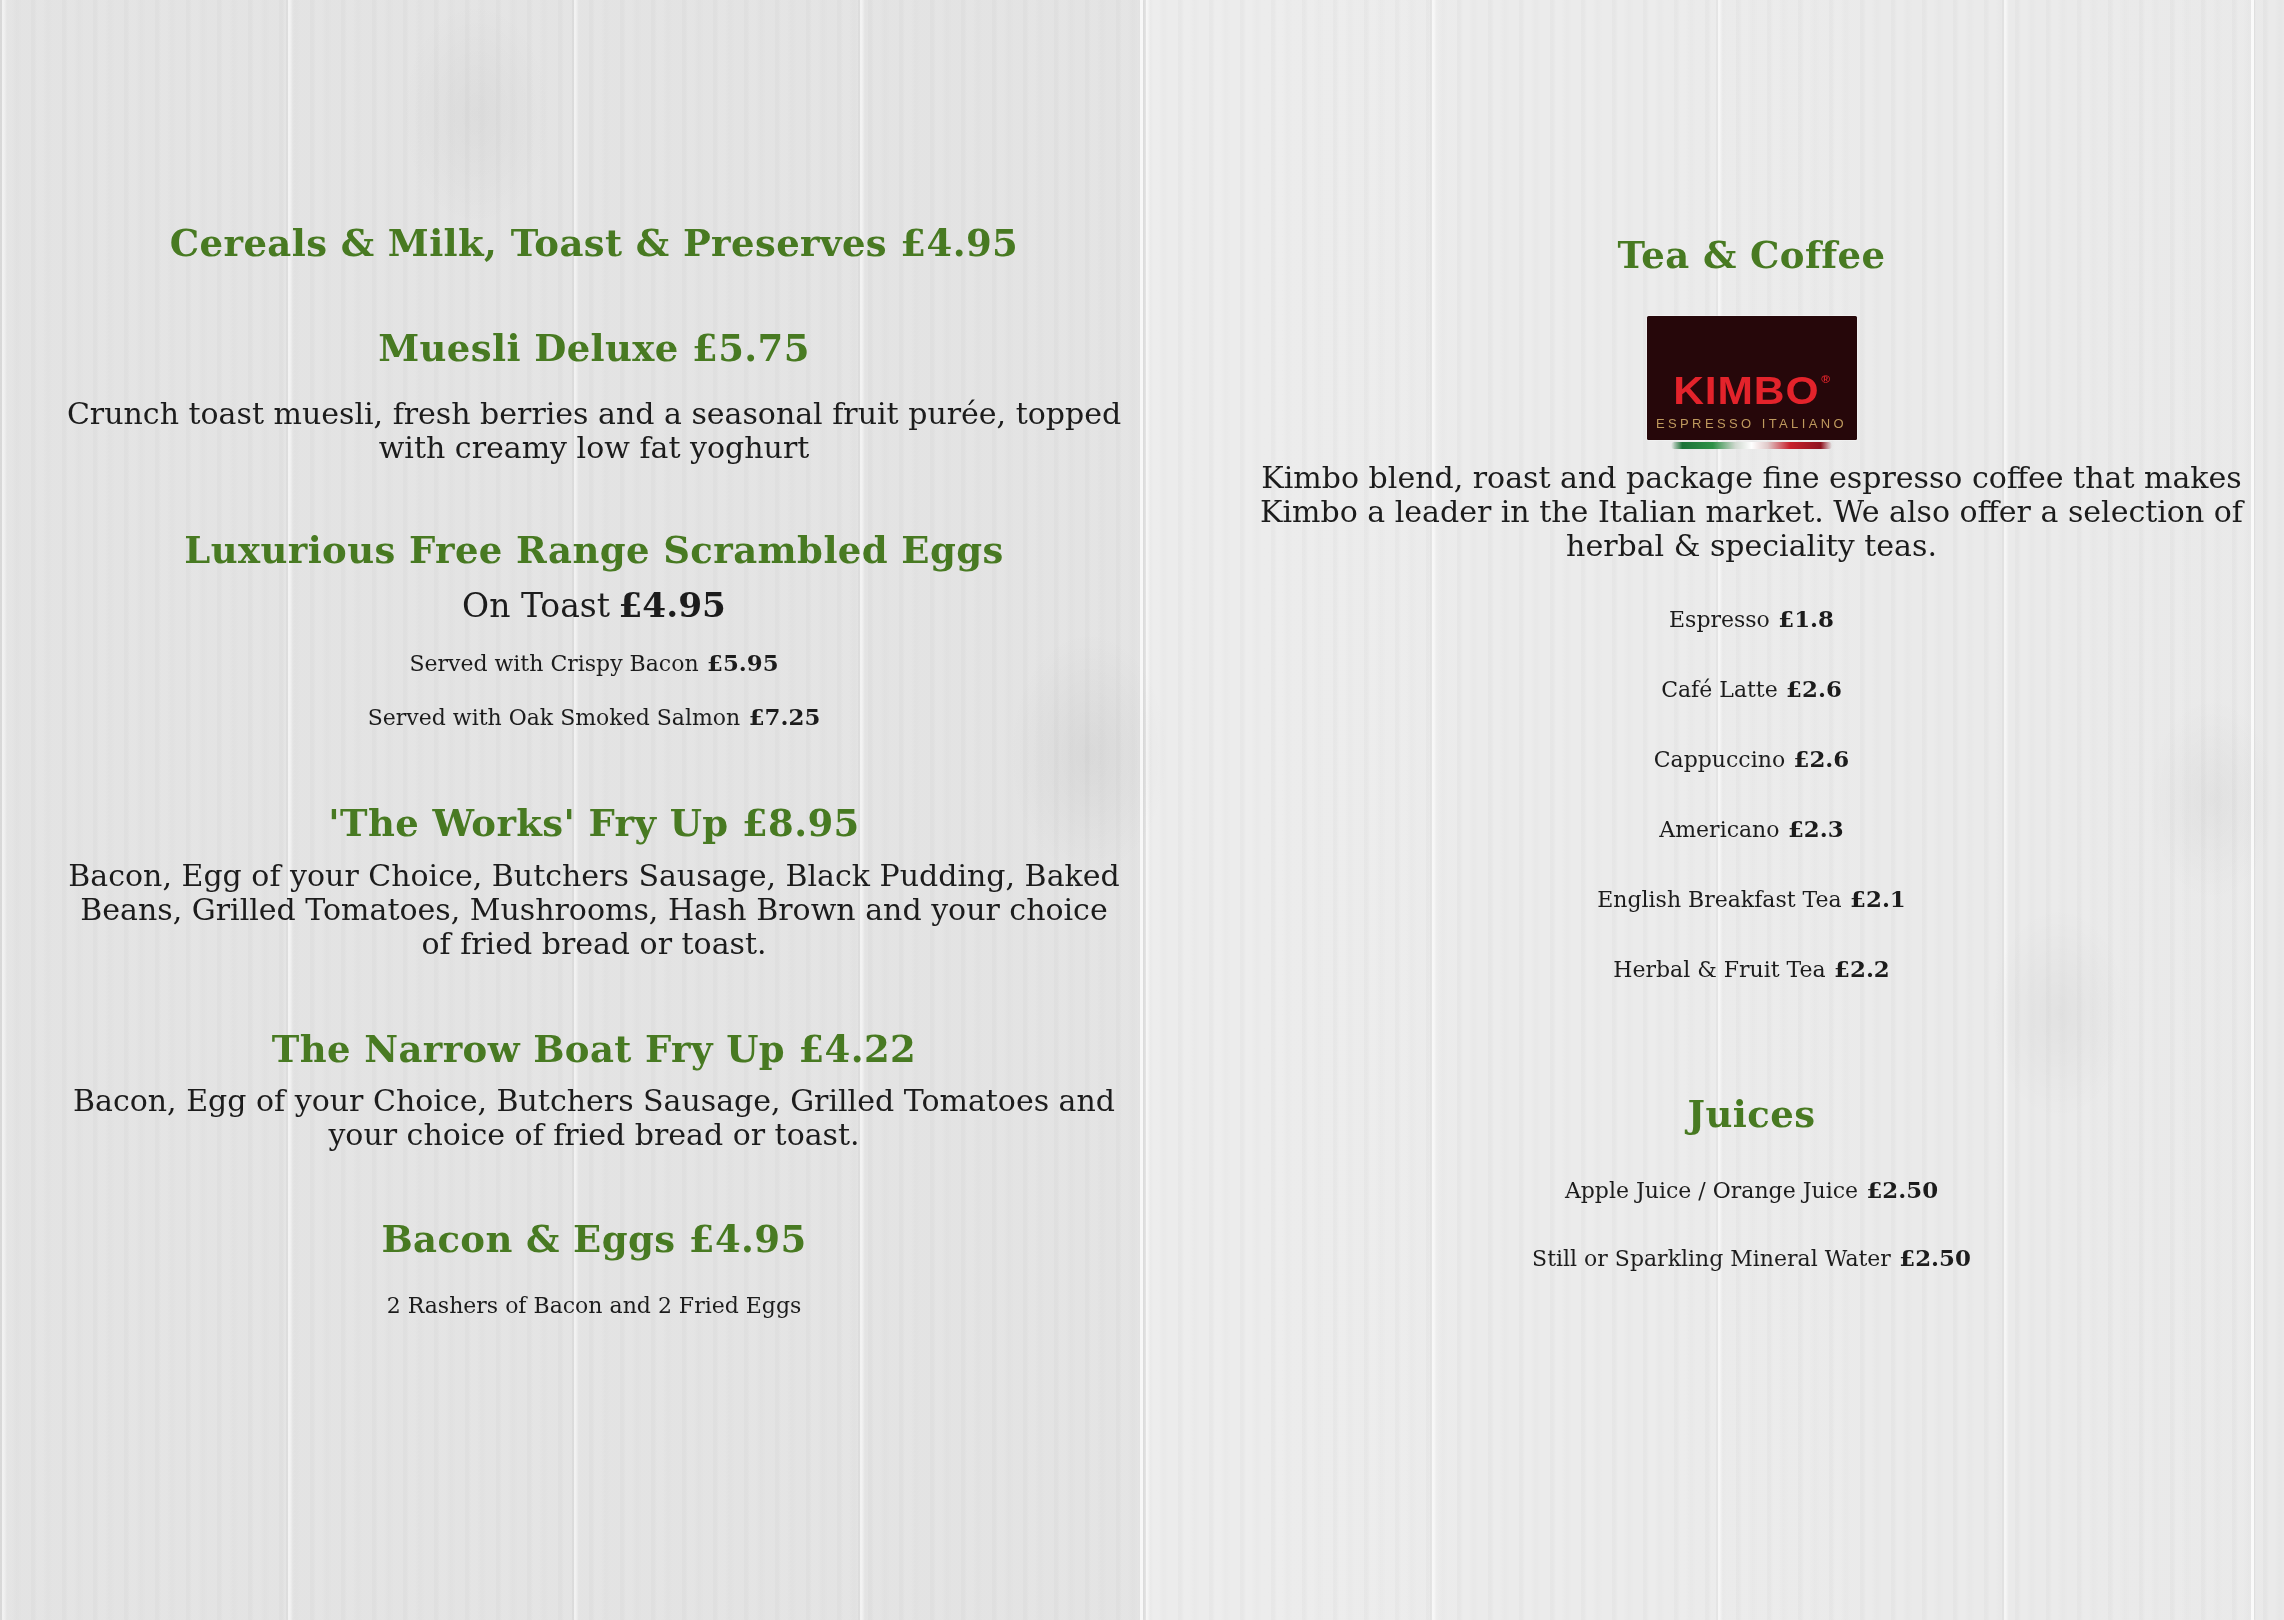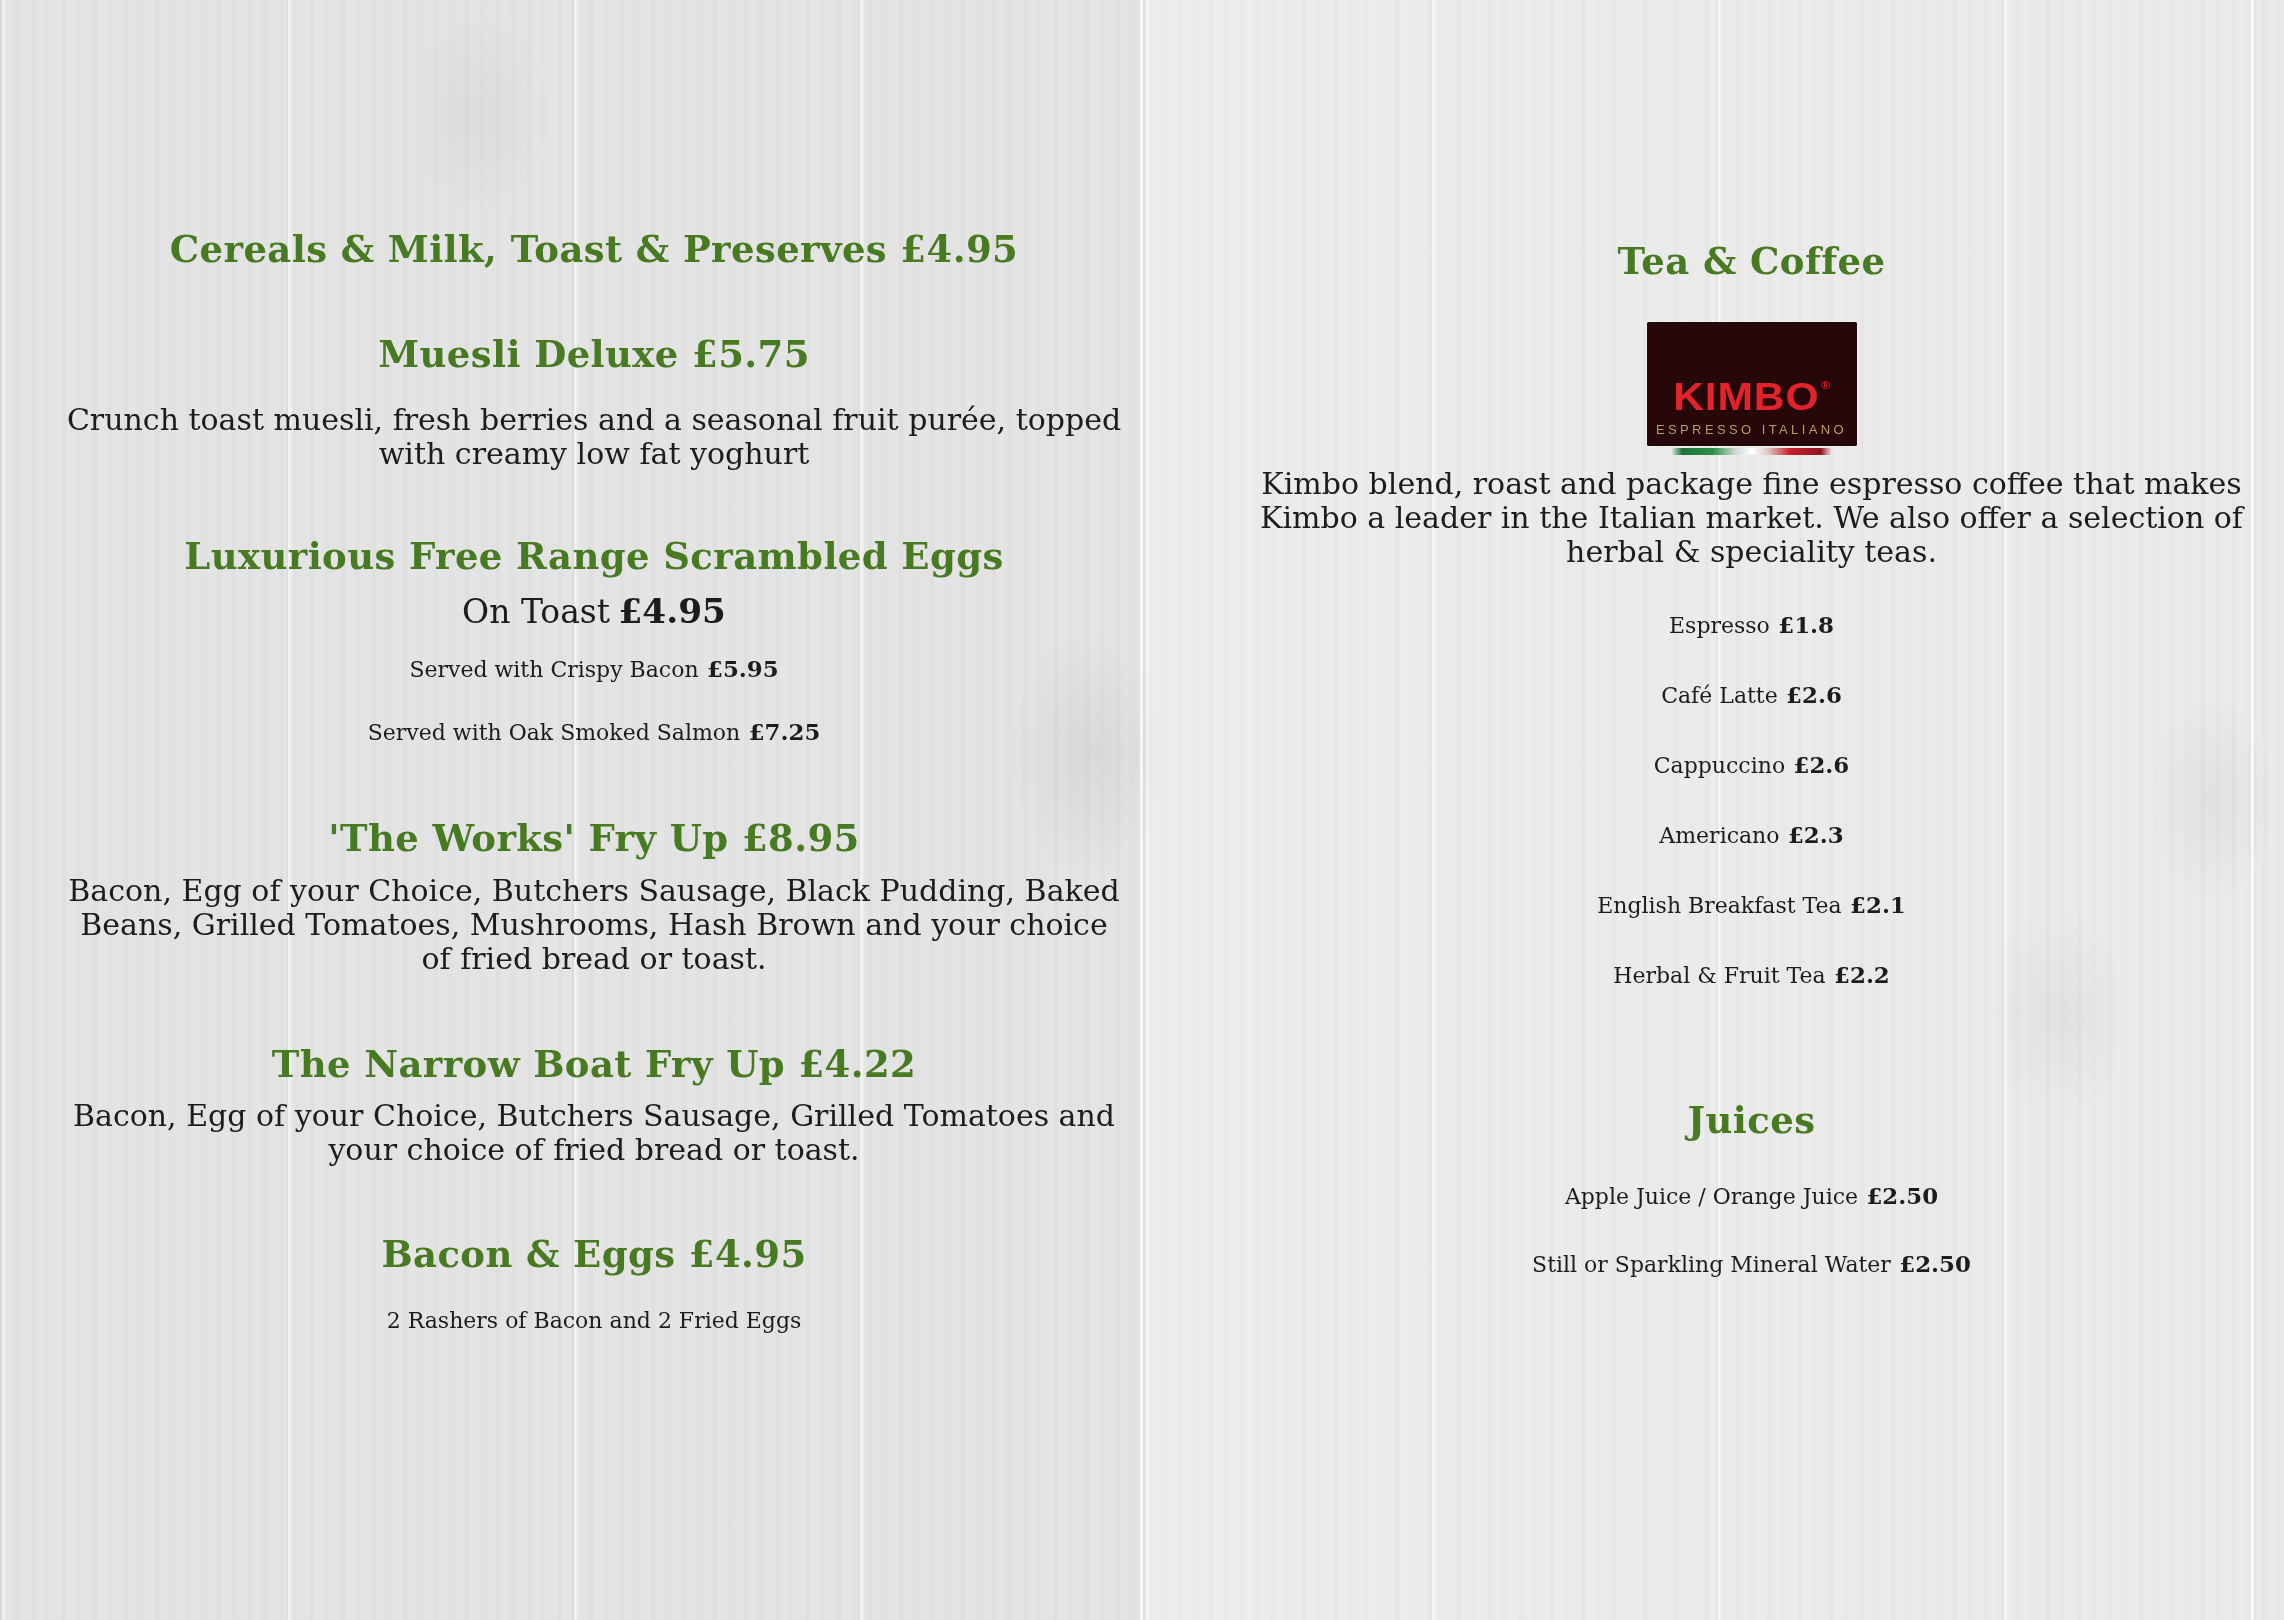--- a/index.html
+++ b/index.html
@@ -21,42 +21,42 @@
       repeating-linear-gradient(90deg,
         rgba(0,0,0,0.020) 0px, rgba(0,0,0,0.020) 3px,
         rgba(255,255,255,0.05) 6px, rgba(255,255,255,0.05) 11.4px,
         rgba(0,0,0,0.013) 17px, rgba(0,0,0,0) 22px, rgba(0,0,0,0) 31px),
       linear-gradient(90deg, rgba(0,0,0,0.015) 0%, rgba(0,0,0,0.015) 50%, rgba(255,255,255,0.22) 50.2%, rgba(255,255,255,0.10) 100%);
   }
   .seam{position:absolute;top:0;bottom:0;width:3px;background:rgba(255,255,255,0.75);box-shadow:0.8px 0 1.5px rgba(0,0,0,0.07);}
   .seam.center{left:1140px;}
   .seam.right-edge{left:2251px;}
 
-  .col{position:absolute;top:10px;text-align:center;}
+  .col{position:absolute;top:4px;text-align:center;}
   .col-left{left:23px;width:1142px;padding-top:216px;}
   .col-right{left:1211px;width:1081px;padding-top:228px;}
 
   .green-heading{
     font-size:37px;line-height:46px;font-weight:bold;
     color:#487a22;letter-spacing:0.4px;
   }
   .desc-line{font-size:30px;line-height:34px;}
   .option-line{font-size:22px;line-height:35px;}
   .option-line.large{font-size:33px;line-height:38px;}
   .price{font-weight:bold;margin-left:8.4px;font-size:1.04em;}
   .note-line{font-size:27px;line-height:32px;}
   .note-line .price{margin-left:6.9px;font-size:1.0em;}
 
   
   .m-muesli-title{margin-top:59px;}
   .m-muesli-desc{margin-top:26px;}
   .m-scrambled-title{margin-top:62px;}
   .m-ontoast{margin-top:13px;}
   .m-crispy{margin-top:21px;}
-  .m-salmon{margin-top:28px;}
+  .m-salmon{margin-top:19px;}
   .m-works-title{margin-top:65px;}
   .m-works-desc{margin-top:13px;}
   .m-narrow-title{margin-top:65px;}
   .m-narrow-desc{margin-top:12px;}
   .m-bacon-title{margin-top:64px;}
   .m-rashers{margin-top:26px;}
   .m-note{margin-top:17px;}
   .m-kimbo-desc{margin-top:21px;}
   .m-drinks{margin-top:39px;}
   .drink{margin-bottom:35px;}

